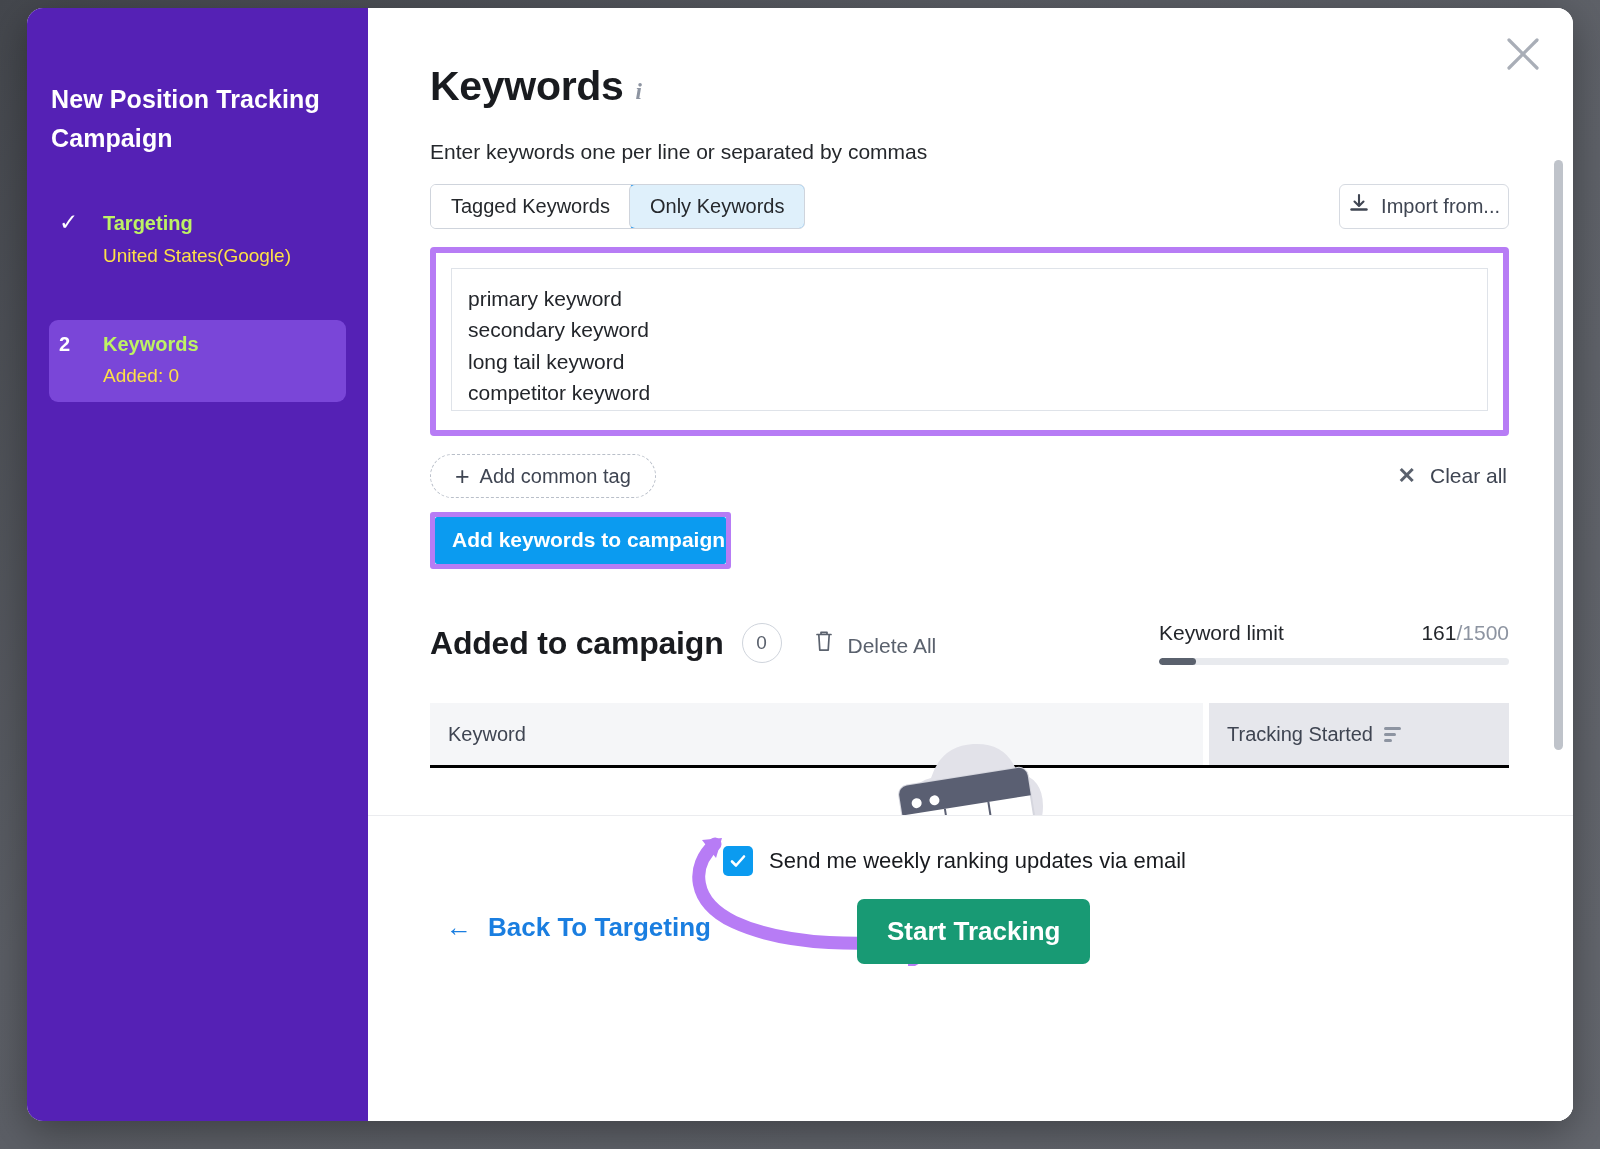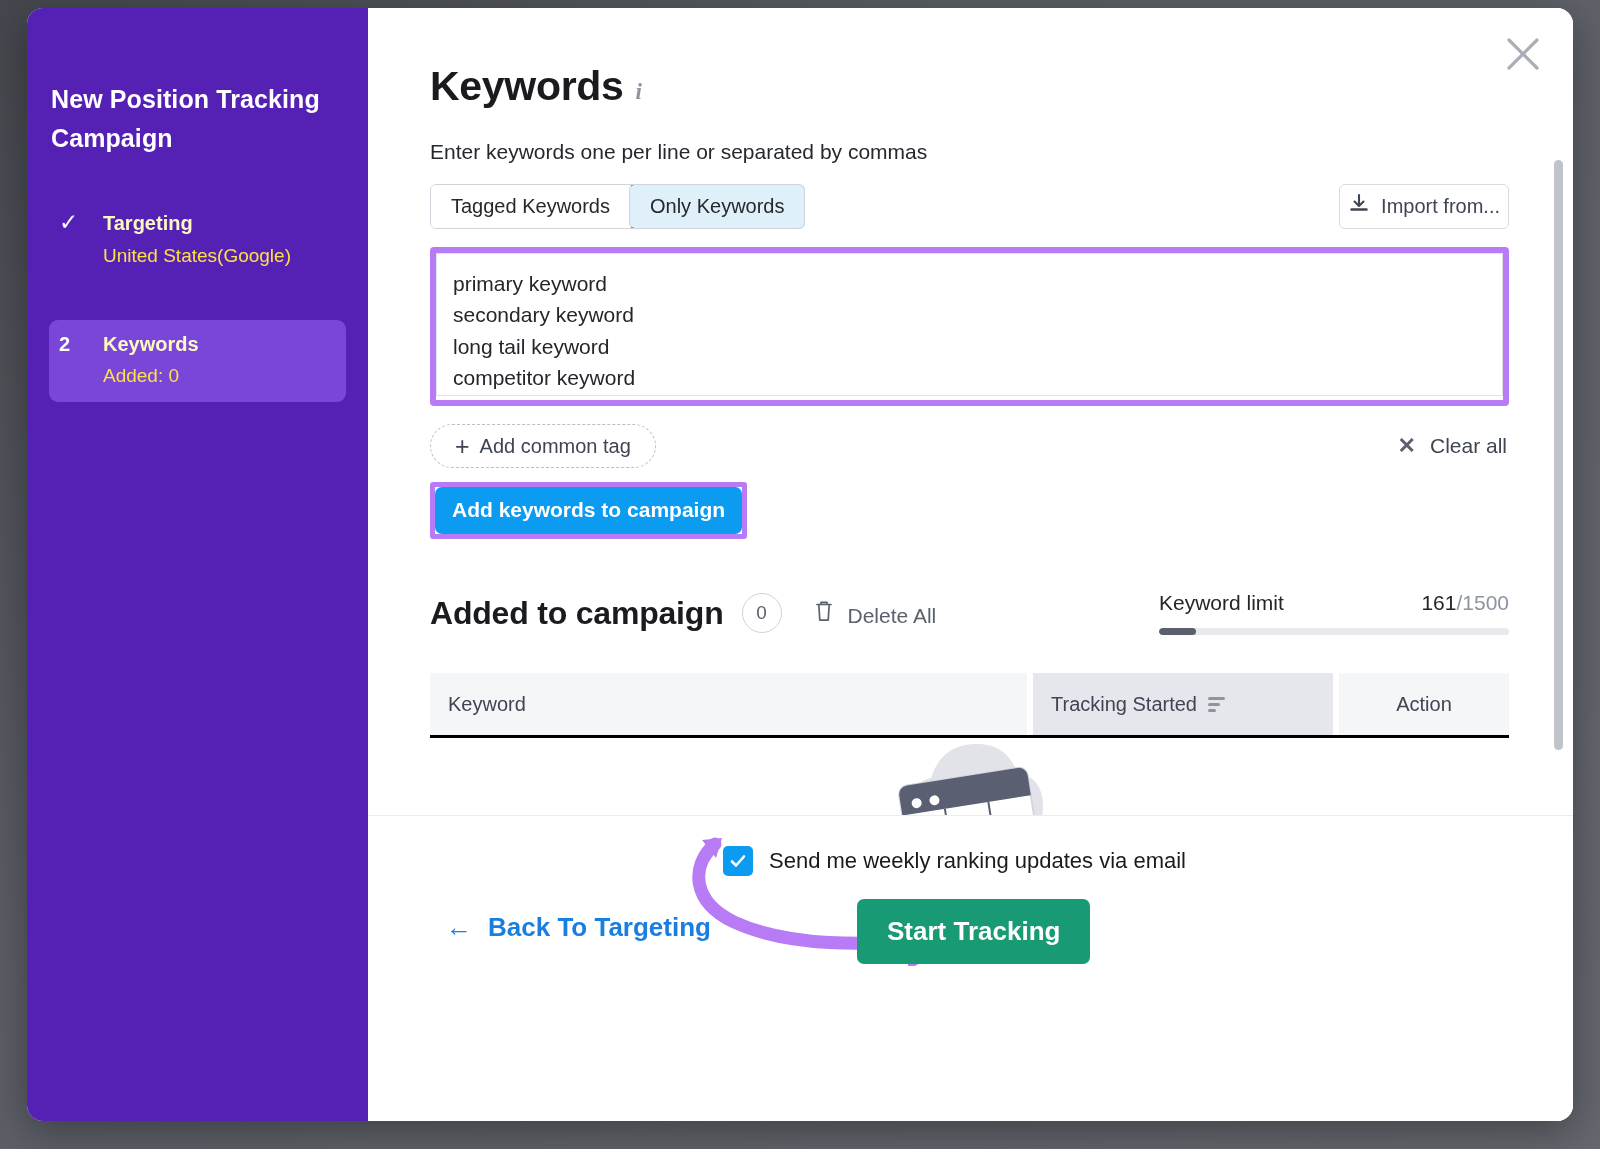--- a/index.html
+++ b/index.html
@@ -58,21 +58,21 @@
     font-size: 20px;
     font-weight: bold;
     text-align: left;
     padding-left: 2px;
     color: #ffffff;
   }
   .step-marker.check { font-size: 23px; font-weight: 500; }
   .step-label {
     font-size: 20px;
     font-weight: bold;
-    color: #fef9c3;
+    color: #bef264;
   }
   .step-sub {
     margin-top: 9px;
     padding-left: 46px;
     font-size: 19px;
     color: #fde047;
   }
 
   
   #main {
@@ -163,21 +163,21 @@
     font-size: 20px;
     color: #3f4552;
     cursor: pointer;
   }
 
   
   .ta-wrap {
     margin-top: 18px;
     border: 6px solid #b77cf5;
     border-radius: 4px;
-    padding: 0;
+    padding: 15px;
   }
   .ta {
     width: 100%;
     height: 143px;
     border: 1px solid #dfe3e9;
     background: #fff;
     padding: 14px 16px 0 16px;
     font-size: 21px;
     line-height: 1.49;
     color: #23262b;
@@ -221,22 +221,22 @@
     display: inline-block;
     border: 5px solid #b77cf5;
     border-radius: 3px;
   }
   .addkw {
     background: #0b9bf0;
     color: #fff;
     font-size: 21px;
     font-weight: bold;
     border: none;
-    padding: 11px 17px 12px 17px;
-    border-radius: 7px;
+    padding: 11px 1px 12px 17px;
+    border-radius: 2px;
     display: block;
     cursor: pointer;
     font-family: "Liberation Sans", sans-serif;
   }
 
   
   .row-added {
     margin-top: 52px;
     display: flex;
     align-items: center;
@@ -484,21 +484,20 @@
       <div class="tbl">
         <div class="th th-keyword">Keyword</div>
         <div class="th th-tracking">
           <span>Tracking Started</span>
           <span class="sort-icon">
               <i></i>
               <i></i>
               <i></i>
             </span>
         </div>
-        <div class="th th-action">Action</div>
       </div>
 
       <div class="illus">
         <svg width="190" height="165" viewBox="0 0 190 165">
           <path d="M55 40 q10 -32 42 -34 q33 -2 44 28 q26 6 26 34 q0 30 -28 36 q-8 26 -40 26 q-34 0 -42 -26 q-26 -6 -26 -32 q0 -26 24 -32 z" fill="#e2e2e9"></path>
           <g transform="rotate(-9 95 95)">
             <rect x="30" y="38" width="130" height="108" rx="9" fill="#ffffff" stroke="#d5d6de" stroke-width="2"></rect>
             <path d="M30 47 a9 9 0 0 1 9 -9 h112 a9 9 0 0 1 9 9 v20 h-130 z" fill="#5a5f72"></path>
             <circle cx="46" cy="57" r="5" fill="#ffffff"></circle>
             <circle cx="64" cy="57" r="5" fill="#ffffff"></circle>

